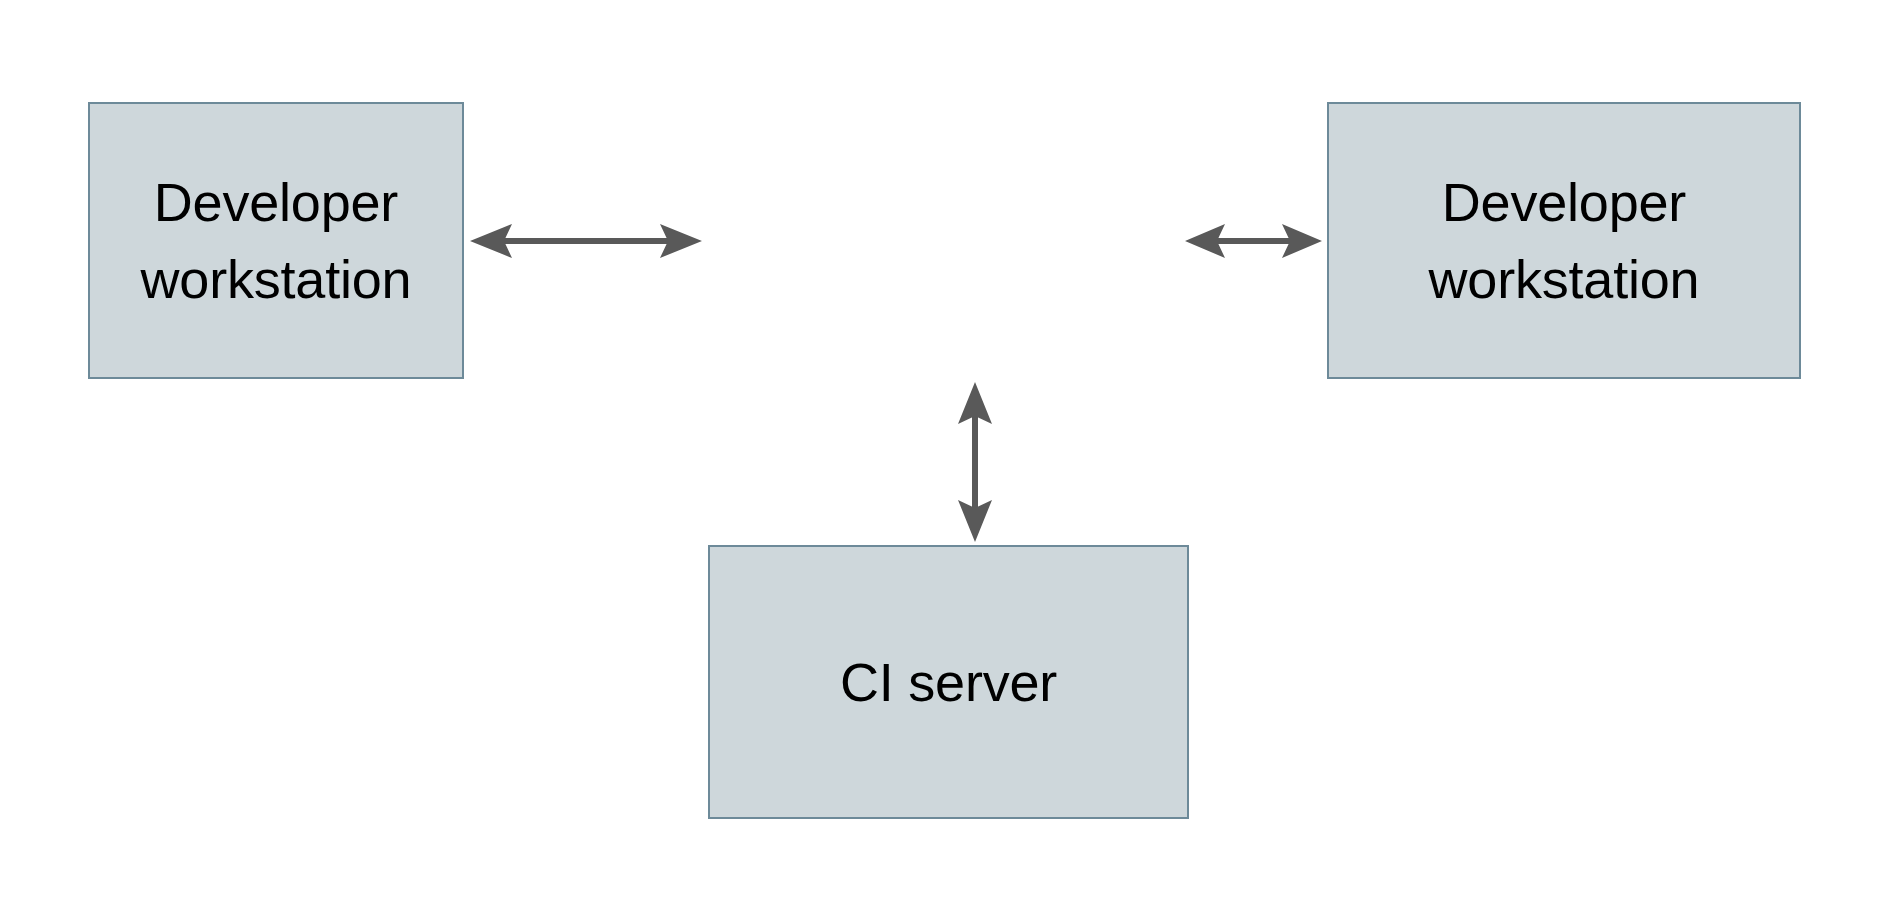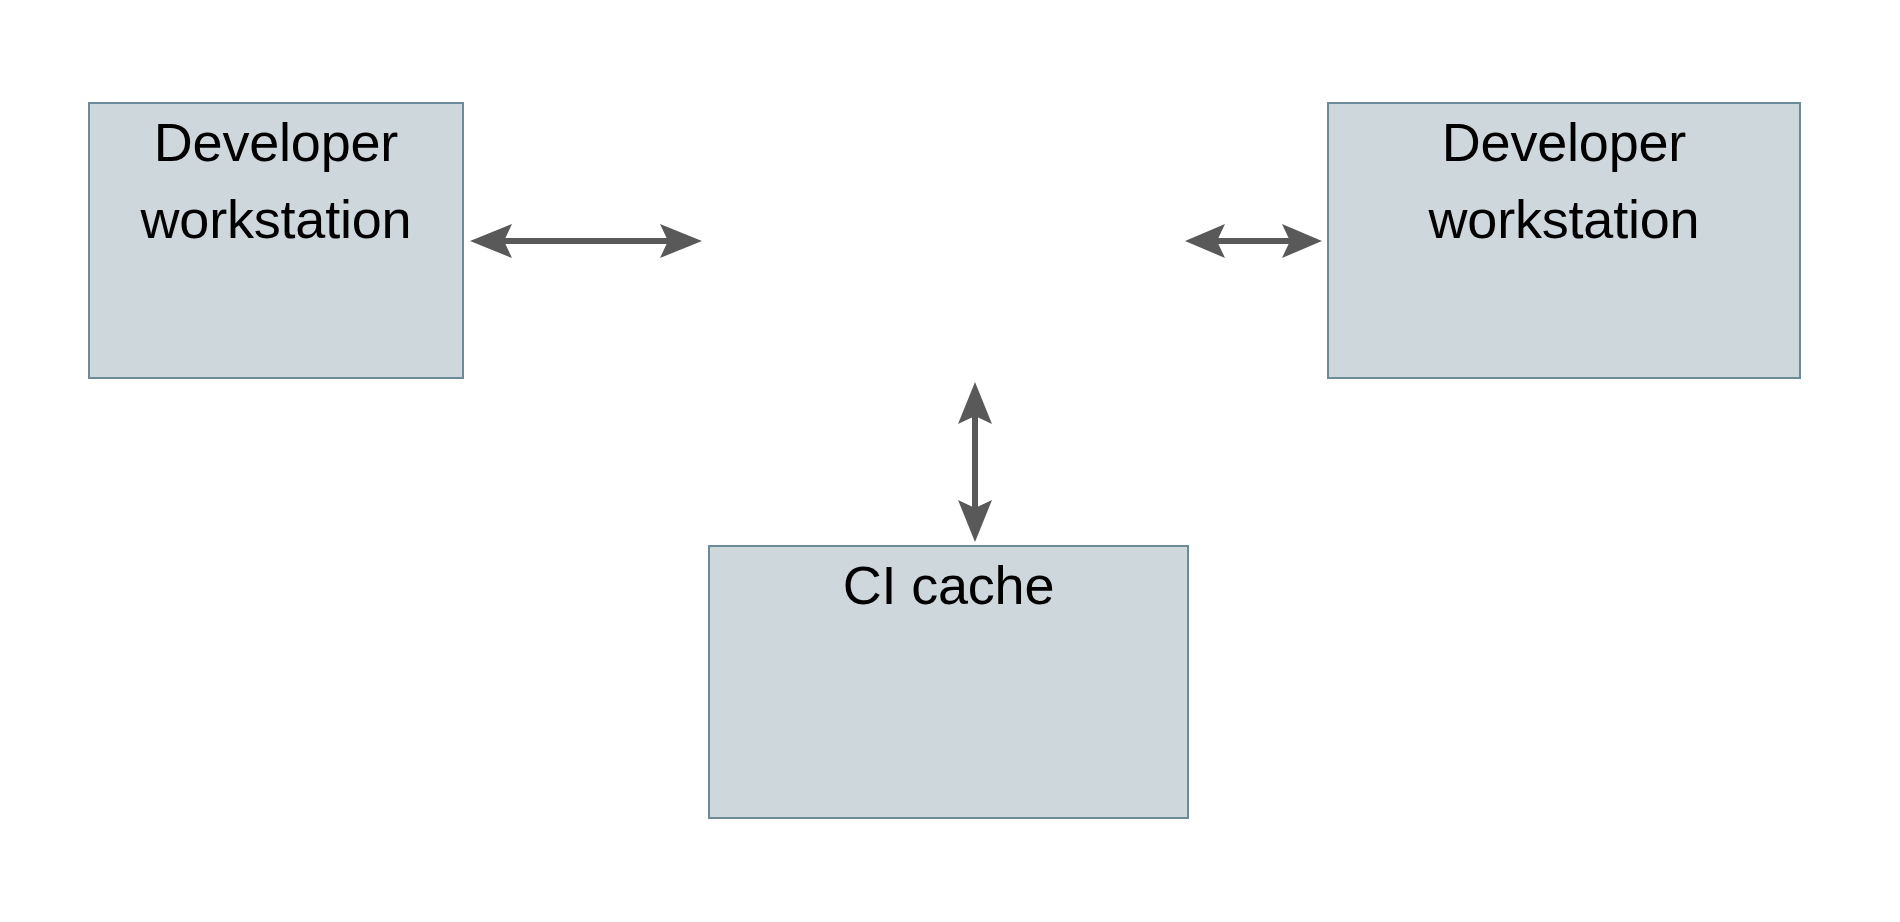--- a/index.html
+++ b/index.html
@@ -17,20 +17,21 @@
     height: 922px;
     background: #ffffff;
     overflow: hidden;
   }
   .node {
     position: absolute;
     box-sizing: border-box;
     background: #ced7db;
     border: 2px solid #6d8a99;
     display: flex;
+    align-items: center;
     justify-content: center;
     text-align: center;
   }
   .node-label {
     font-family: "Liberation Sans", sans-serif;
     font-size: 54px;
     line-height: 1.42;
     color: #000000;
     letter-spacing: -0.2px;
     white-space: pre-line;
@@ -60,21 +61,21 @@
 workstation</div>
   </div>
 
 
   <div class="node" id="node-dev-right">
     <div class="node-label">Developer
 workstation</div>
   </div>
 
   <div class="node" id="node-ci">
-    <div class="node-label">CI cache</div>
+    <div class="node-label">CI server</div>
   </div>
 
   <svg class="edge" id="edge-left-cache" viewBox="0 0 244 72">
     <g fill="#595959" stroke="none">
       <rect x="34" y="33" width="176" height="6"></rect>
       <polygon points="6,36 48,19 40,36 48,53"></polygon>
       <polygon points="238,36 196,19 204,36 196,53"></polygon>
     </g>
   </svg>
 

